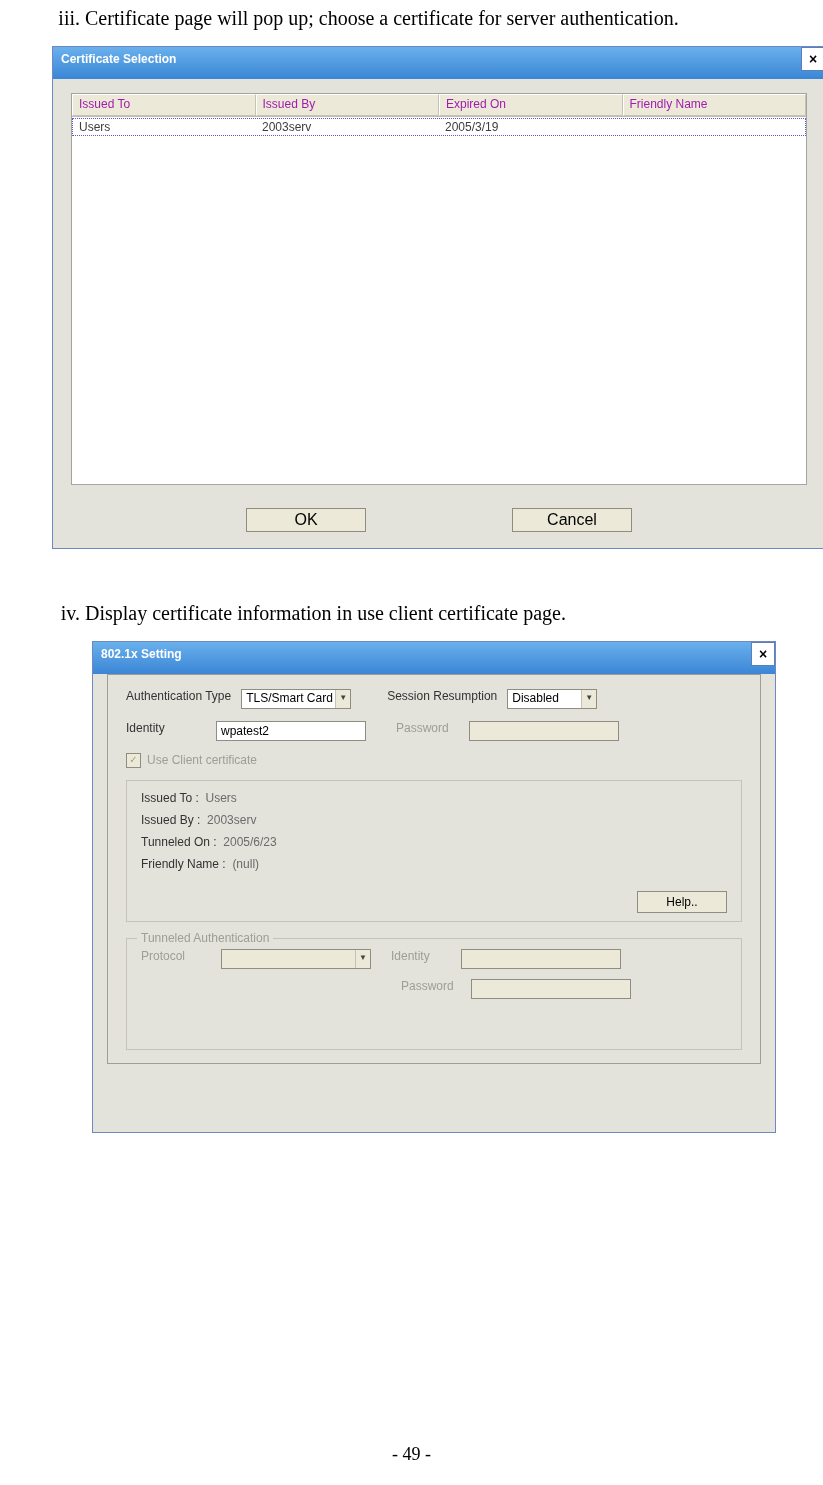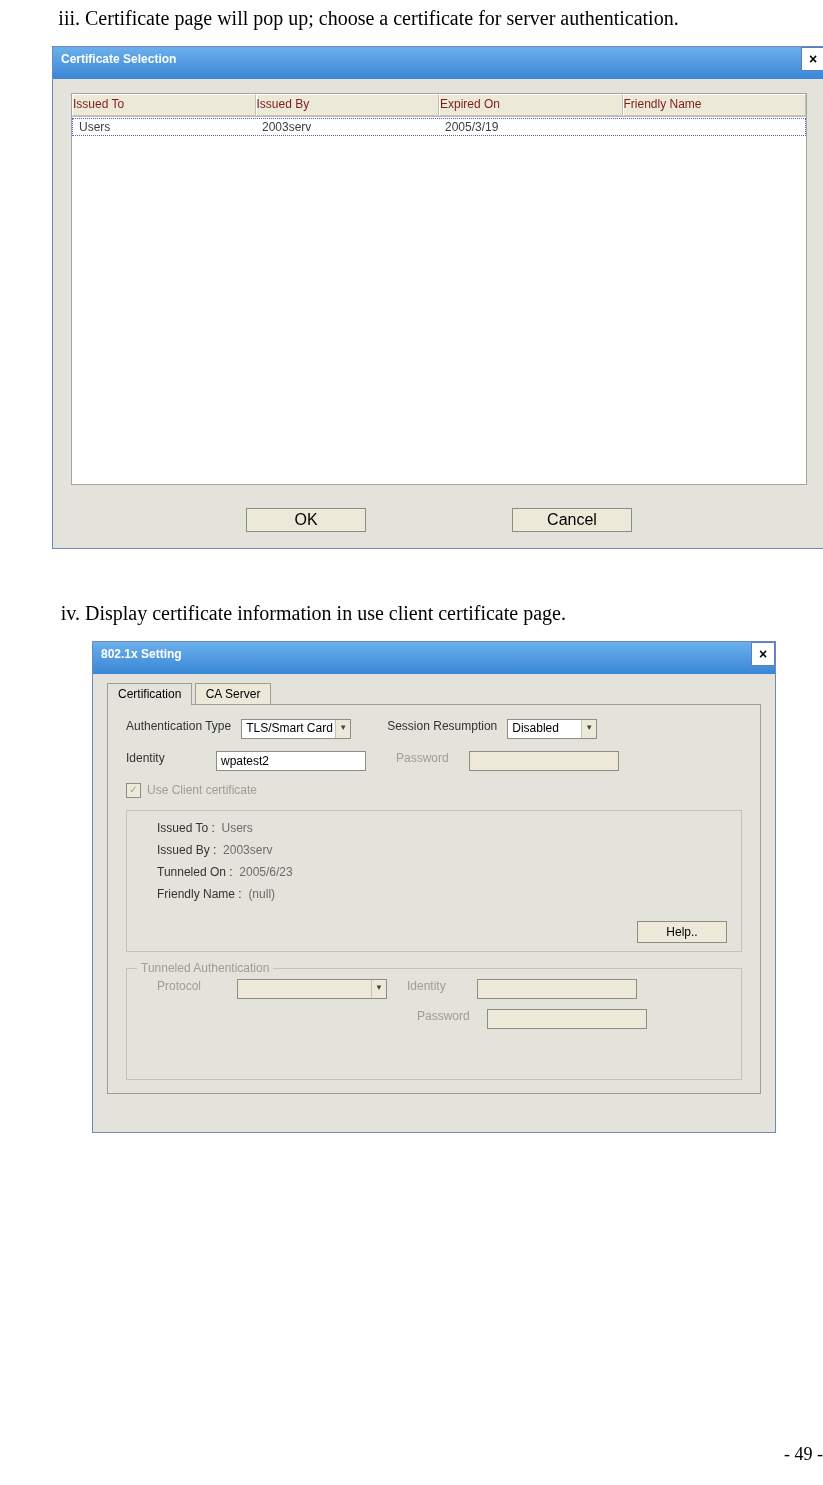--- a/index.html
+++ b/index.html
@@ -7,49 +7,49 @@
 .step{font-size:20px;line-height:1.4;margin-bottom:14px}
 .step .num{display:inline-block;width:70px;vertical-align:top;text-align:right}
 .step .text{display:inline-block;width:720px;vertical-align:top}
 
 .dialog{font-family:Tahoma,Arial,sans-serif;font-size:12px;margin-left:42px;position:relative}
 .dlg1{width:772px;height:501px;border:1px solid #6e89bf;background:#e3e2db}
 .titlebar{height:24px;background:linear-gradient(#6ab0ec,#3a86d6);color:#fff;font-weight:bold;padding:4px 8px;line-height:16px;position:relative}
 .closebtn{position:absolute;right:0;top:0;width:24px;height:24px;background:#fff;border:1px solid #5b7fbd;text-align:center;line-height:22px;font-size:14px;color:#000;cursor:pointer;box-sizing:border-box}
 .list-outer{margin:14px 18px 0 18px;background:#fff;border:1px solid #a5a59c;height:390px;position:relative;overflow:hidden}
 .hdr-row{display:flex;background:#ece9d8;border-bottom:1px solid #bdbdb3}
-.hdr-cell{border:1px solid #fff;border-right-color:#c5c2b8;border-bottom-color:#c5c2b8;padding:2px 0;height:16px;color:#7f1d1d;font-size:12px;flex:1}
+.hdr-cell{border:1px solid #fff;border-right-color:#c5c2b8;border-bottom-color:#c5c2b8;padding:2px 6px;height:16px;color:#a21caf;font-size:12px;flex:1}
 .sel-row{display:flex;border:1px dotted #5b5bd6;background:#fff;margin-top:1px}
 .data-cell{padding:1px 6px;font-size:12px;color:#3d3d3d;flex:1}
 .btnrow1{position:absolute;bottom:16px;left:0;right:0;display:flex;justify-content:space-around;padding:0 120px}
 .winbtn{width:120px;height:24px;background:#ece9d8;border:1px solid #8d8d84;font-family:Tahoma,Arial,sans-serif;font-size:16px;color:#000;cursor:pointer}
 
 .dlg2{width:682px;height:490px;border:1px solid #6e89bf;background:#e3e2db;margin-left:82px;position:relative}
 .tabs{margin:8px 0 0 14px;height:22px}
 .tab{display:inline-block;padding:3px 10px 4px 10px;border:1px solid #9e9e93;border-bottom:none;background:#ece9d8;font-size:12px;color:#000;margin-right:-1px;position:relative;top:1px}
 .tab.active{background:#e3e2db;z-index:2}
 .tabbody{margin:0 14px 0 14px;border:1px solid #9e9e93;border-top:1px solid #9e9e93;background:#e3e2db;height:390px;position:relative;padding:14px 18px;box-sizing:border-box}
 .row{display:flex;align-items:flex-start;margin-bottom:12px;font-size:12px}
 .lbl{color:#333;margin-right:10px;white-space:nowrap}
 .lbl.dis{color:#9e9e93}
 .combo{height:20px;border:1px solid #8d8d84;background:#fff;font-size:12px;padding:1px 16px 1px 4px;position:relative;display:inline-block;min-width:110px;box-sizing:border-box}
 .combo .arrow{position:absolute;right:0;top:0;width:14px;height:18px;border-left:1px solid #c5c2b8;background:#ece9d8;text-align:center;line-height:16px;font-size:8px;color:#444}
 .txt{height:20px;border:1px solid #8d8d84;background:#fff;font-size:12px;padding:1px 4px;box-sizing:border-box}
 .txt.dis{background:#ece9d8}
 .chk{width:13px;height:13px;border:1px solid #8d8d84;background:#ece9d8;display:inline-block;margin-right:6px;text-align:center;line-height:11px;font-size:10px;color:#9e9e93}
-.groupbox{border:1px solid #c5c2b8;padding:10px 30px;margin-top:6px;position:relative}
+.groupbox{border:1px solid #c5c2b8;padding:10px 14px;margin-top:6px;position:relative}
 .groupbox .legend{position:absolute;top:-8px;left:10px;background:#e3e2db;padding:0 4px;font-size:12px;color:#9e9e93}
 .info-row{font-size:12px;color:#333;margin-bottom:8px}
 .info-val{color:#6b6b6b}
 .morebtn{position:absolute;right:14px;bottom:8px;width:90px;height:22px;background:#ece9d8;border:1px solid #8d8d84;font-size:12px;cursor:pointer}
 .btnrow2{position:absolute;bottom:14px;right:24px}
 .btnrow2 .winbtn{width:90px;margin-left:6px}
 .btnrow2 .winbtn.dis{color:#9e9e93}
 
-.footer{position:absolute;bottom:24px;left:0;right:0;text-align:right;font-size:18px}
+.footer{position:absolute;bottom:24px;left:0;right:0;text-align:center;font-size:18px}
 </style>
 </head>
 <body>
 
 <div class="page">
 
   <div class="step" style="margin-top:4px">
     <span class="num">iii.</span>
     <span class="text">Certificate page will pop up; choose a certificate for server authentication.</span>
   </div>
@@ -87,24 +87,20 @@
   </div>
 
   <div class="dialog dlg2">
     <div class="titlebar">
       <span>802.1x Setting</span>
       <div class="closebtn">
         <span>×</span>
       </div>
     </div>
 
-    <div class="tabs">
-      <span class="tab active">Certification</span>
-      <span class="tab">CA Server</span>
-    </div>
 
     <div class="tabbody">
 
       <div class="row">
         <span class="lbl">Authentication Type</span>
         <span class="combo" style="margin-right:36px">
           <span>TLS/Smart Card</span>
           <span class="arrow">▼</span>
         </span>
         <span class="lbl">Session Resumption</span>

